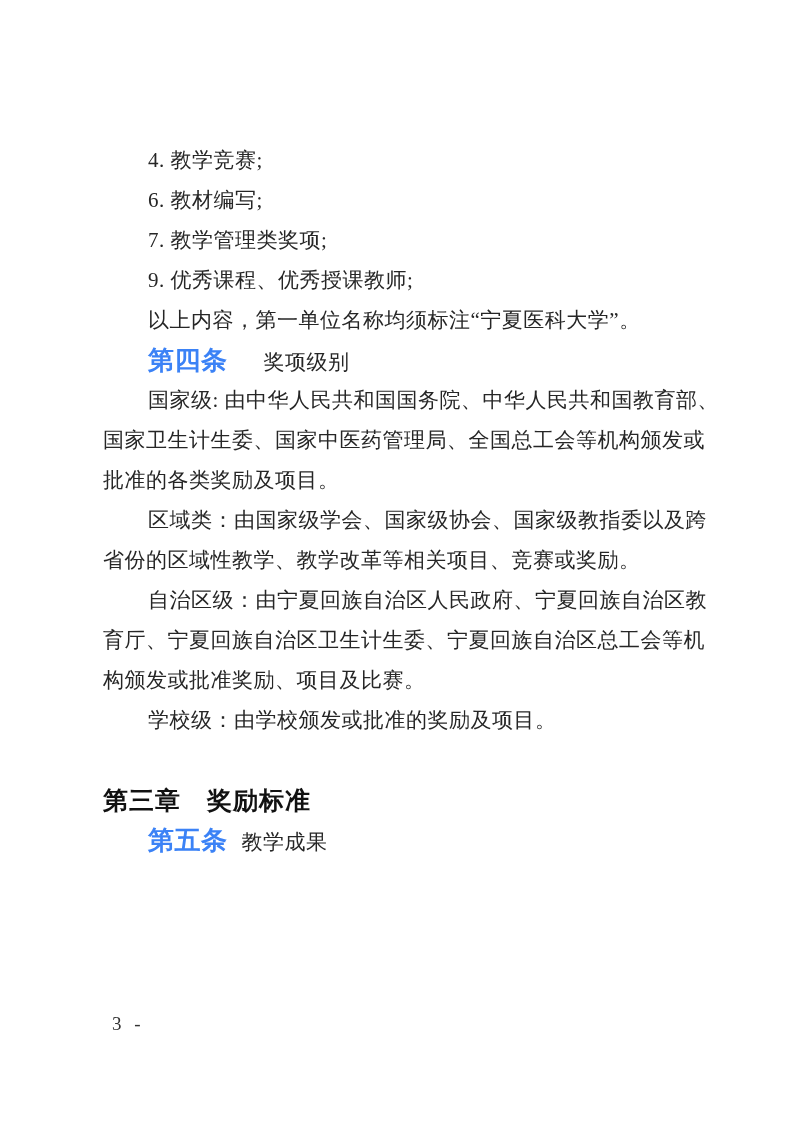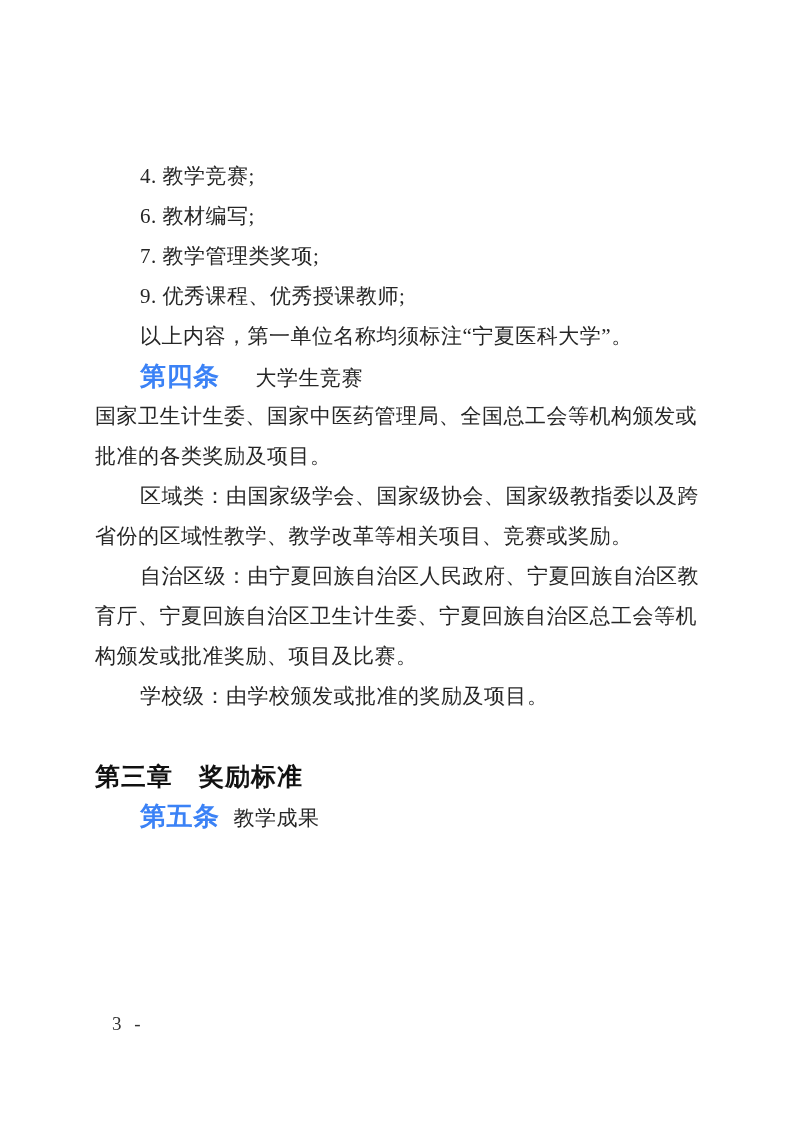--- a/index.html
+++ b/index.html
@@ -8,24 +8,23 @@
     width: 793px;
     height: 1122px;
     background: #ffffff;
     font-family: "Liberation Serif", serif;
     color: #262626;
     overflow: hidden;
     margin: 0 auto;
   }
   .content {
     position: absolute;
-    left: 95px;
+    left: 103px;
     top: 140px;
     width: 604px;
-    margin-top: 16px;
   }
   .line {
     height: 40px;
     line-height: 40px;
     font-size: 21px;
     white-space: nowrap;
     letter-spacing: 0.5px;
   }
   .indent { padding-left: 45px; }
   .term {
@@ -62,23 +61,24 @@
 <div class="page">
   <div class="content">
 
     <div class="line indent">4. 教学竞赛;</div>
     <div class="line indent">6. 教材编写;</div>
     <div class="line indent">7. 教学管理类奖项;</div>
     <div class="line indent">9. 优秀课程、优秀授课教师;</div>
     <div class="line indent">以上内容，第一单位名称均须标注“宁夏医科大学”。</div>
 
     <div class="line indent">
-      <span class="term gap-lg">第四条</span><span>大学生竞赛</span>
+      <span class="term gap-lg">第四条</span><span>奖项级别</span>
     </div>
 
+    <div class="line indent">国家级: 由中华人民共和国国务院、中华人民共和国教育部、</div>
     <div class="line">国家卫生计生委、国家中医药管理局、全国总工会等机构颁发或</div>
     <div class="line">批准的各类奖励及项目。</div>
 
     <div class="line indent">区域类：由国家级学会、国家级协会、国家级教指委以及跨</div>
     <div class="line">省份的区域性教学、教学改革等相关项目、竞赛或奖励。</div>
 
     <div class="line indent">自治区级：由宁夏回族自治区人民政府、宁夏回族自治区教</div>
     <div class="line">育厅、宁夏回族自治区卫生计生委、宁夏回族自治区总工会等机</div>
     <div class="line">构颁发或批准奖励、项目及比赛。</div>
 

